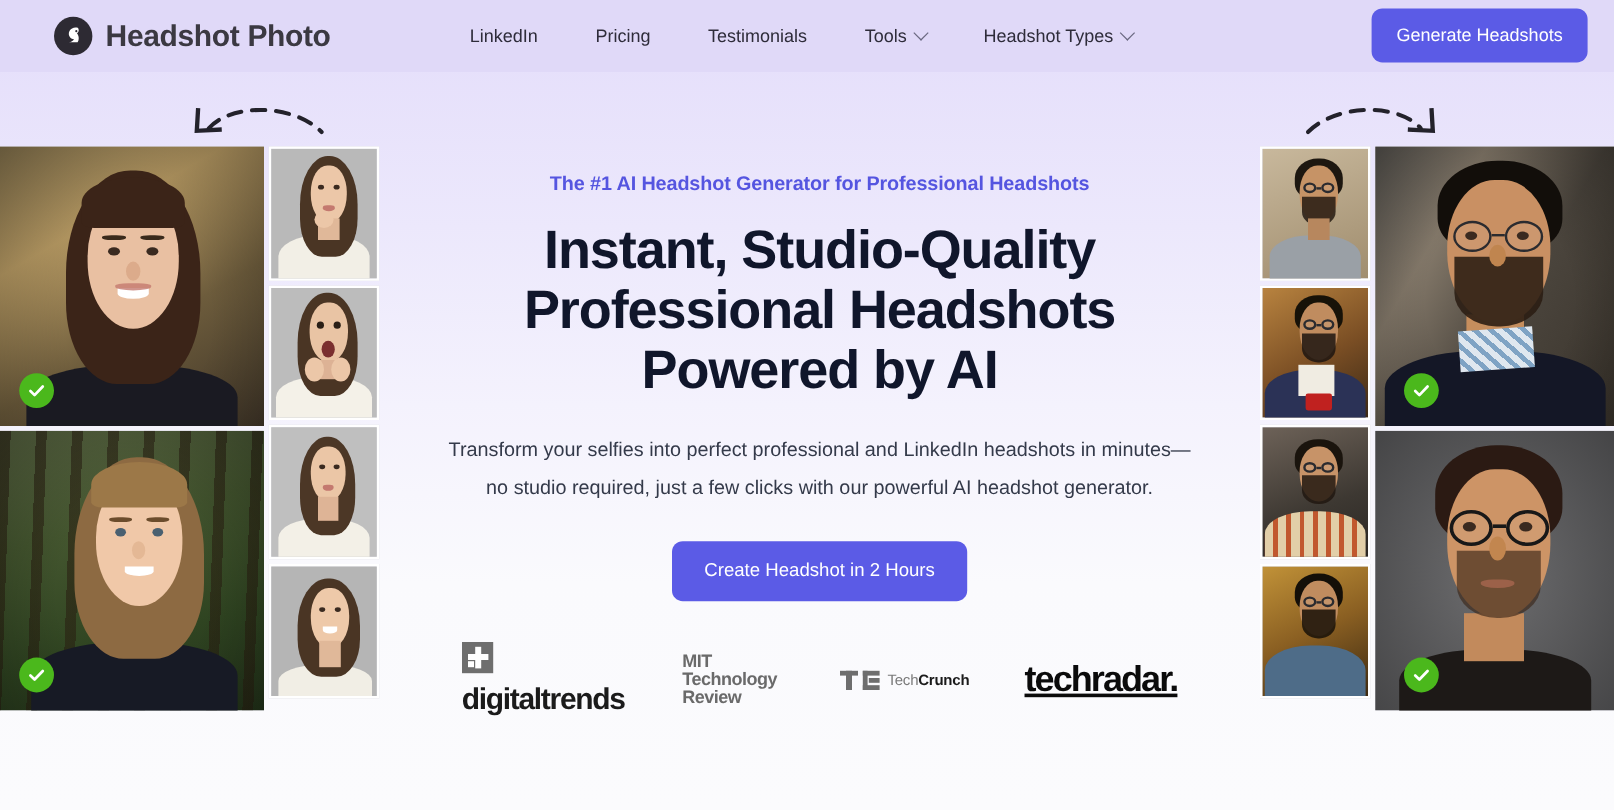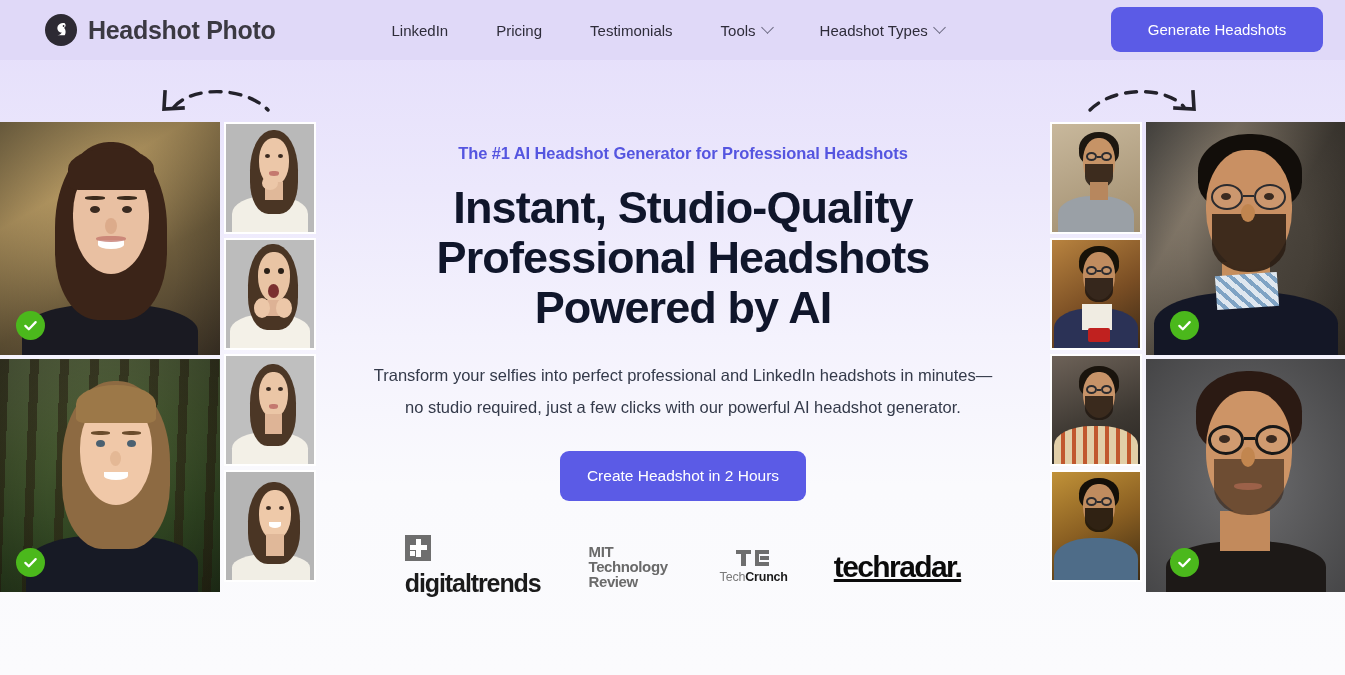--- a/index.html
+++ b/index.html
@@ -52,21 +52,21 @@
   }
   .chev {
     display: inline-block;
     width: 9px; height: 9px;
     border-right: 1.6px solid #6a6880;
     border-bottom: 1.6px solid #6a6880;
     transform: translateY(-3px) rotate(45deg);
   }
   .cta-top {
     position: absolute; right: 22px; top: 7px;
-    width: 212px; height: 45px;
+    width: 180px; height: 45px;
     background: #5b5be6;
     border-radius: 9px;
     color: #ffffff; font-size: 15px;
     display: flex; align-items: center; justify-content: center;
     border: none; cursor: pointer;
     font-family: "Liberation Sans", sans-serif;
   }
 
   
   .rail { position: absolute; top: 122px; z-index: 10; }
@@ -176,21 +176,21 @@
   }
   #press-mit {
     flex-direction: column; align-items: flex-start;
     margin-right: 52px;
     line-height: 15px;
   }
   #press-mit span {
     font-size: 15px; font-weight: bold; color: #6a6a6a;
     letter-spacing: -0.4px;
   }
-  #press-techcrunch { flex-direction: column; align-items: center; margin-right: 46px; gap: 4px; }
+  #press-techcrunch { flex-direction: row; align-items: center; margin-right: 46px; gap: 4px; }
   .tc-mark { position: relative; width: 36px; height: 16px; }
   .tc-mark i {
     position: absolute; background: #6e6e6e; display: block;
   }
   .tc-word { font-size: 12.5px; color: #7a7a7a; letter-spacing: -0.2px; }
   .tc-word b { color: #1b1b1b; }
   .tr-word {
     font-size: 30px; font-weight: bold; color: #0b0b0b;
     letter-spacing: -1.6px;
     text-decoration: underline;

